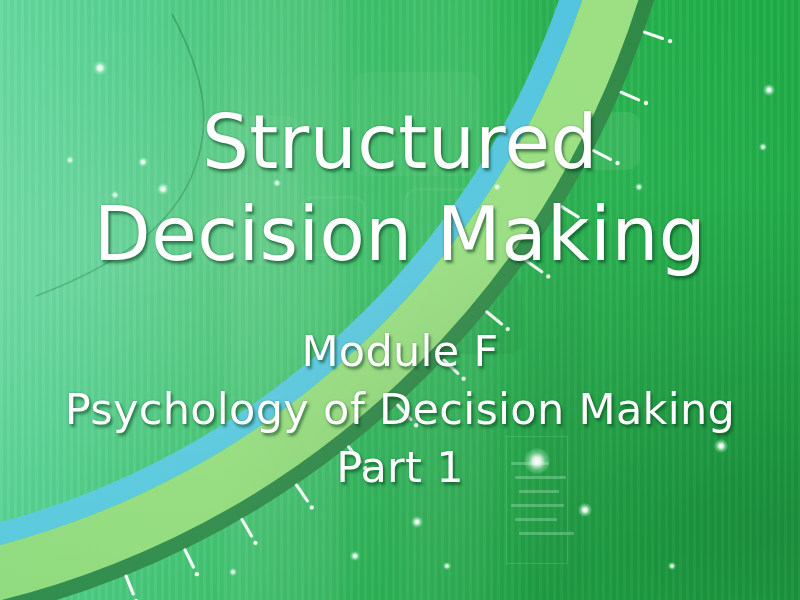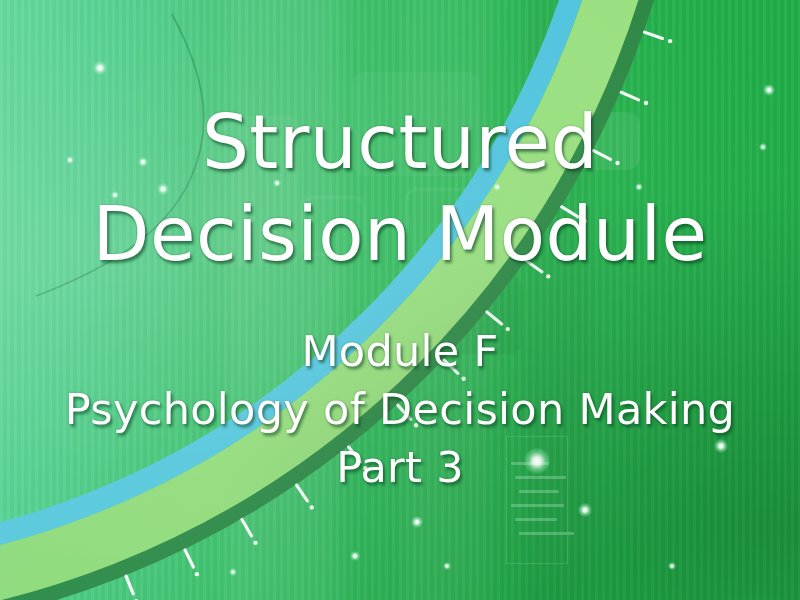--- a/index.html
+++ b/index.html
@@ -232,19 +232,19 @@
       <div class="dot" style="left: 585px; top: 510px; width: 14px; height: 14px;"></div>
       <div class="dot" style="left: 417px; top: 522px; width: 12px; height: 12px;"></div>
       <div class="dot" style="left: 355px; top: 556px; width: 10px; height: 10px;"></div>
       <div class="dot" style="left: 447px; top: 566px; width: 8px; height: 8px;"></div>
       <div class="dot" style="left: 233px; top: 572px; width: 8px; height: 8px;"></div>
       <div class="dot" style="left: 672px; top: 566px; width: 8px; height: 8px;"></div>
     </div>
 
   <div id="textwrap">
     <div id="title">Structured
-Decision Module</div>
+Decision Making</div>
     <div id="subtitle">Module F
 Psychology of Decision Making
-Part 3</div>
+Part 1</div>
   </div>
 
 </div>
 
 </body></html>

